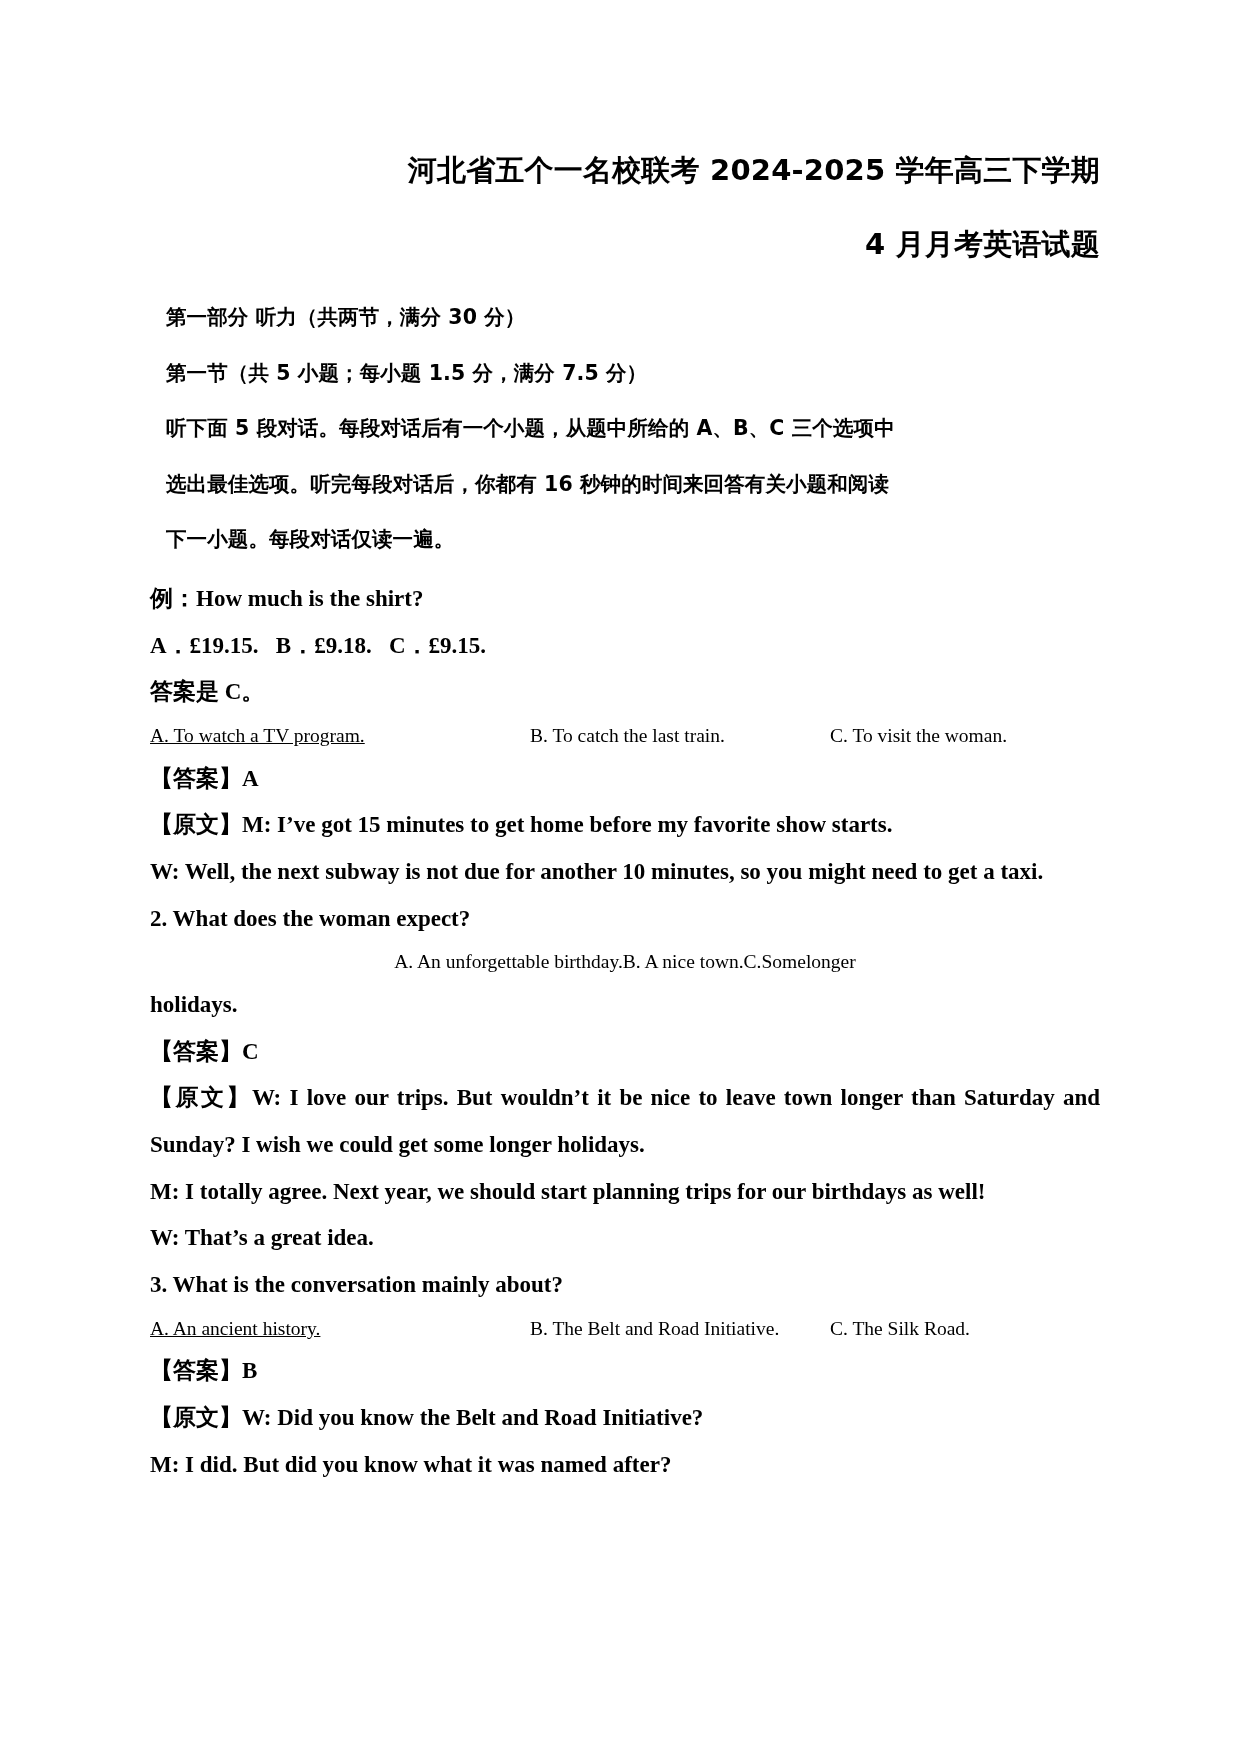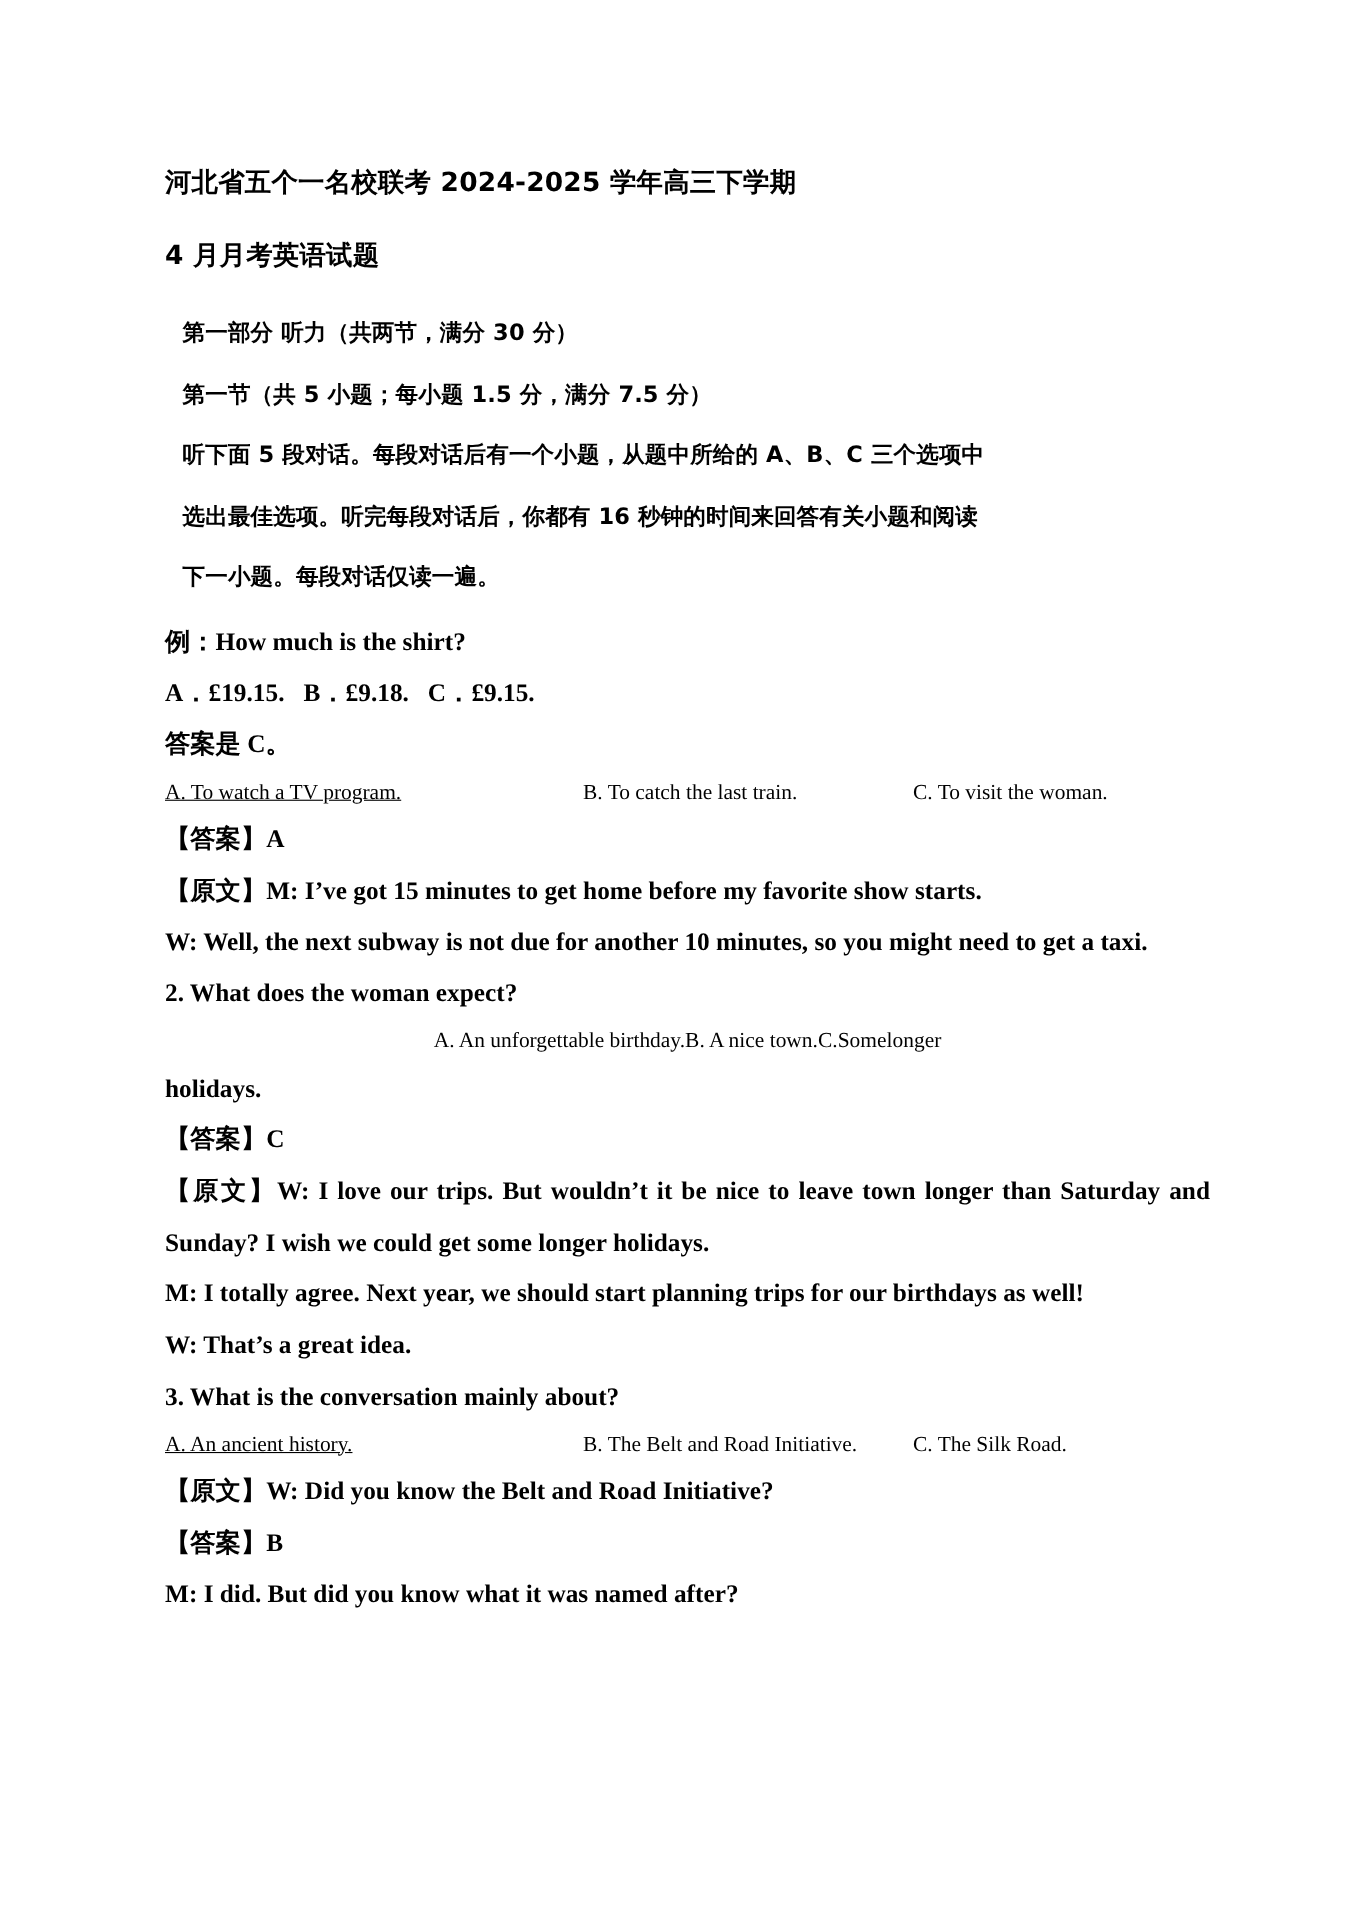--- a/index.html
+++ b/index.html
@@ -20,23 +20,23 @@
     height: 1754px;
     box-sizing: border-box;
     padding: 148px 140px 60px 150px;
     background: #ffffff;
   }
 
   
   .doc-title {
     font-family: "DejaVu Sans", "Liberation Sans", sans-serif;
     font-weight: bold;
-    font-size: 24px;
+    font-size: 29px;
     line-height: 1.52;
-    text-align: left;
+    text-align: right;
     letter-spacing: 0.2px;
     margin: 0;
     padding: 0;
   }
   .doc-title.line1 { margin-bottom: 30px; }
   .doc-title.line2 { margin-bottom: 32px; }
 
   
   .bold-cjk {
     font-family: "DejaVu Sans", "Liberation Sans", sans-serif;
@@ -126,17 +126,17 @@
   <p class="line justified"><span class="tag">【原文】</span><span>W: I love our trips. But wouldn’t it be nice to leave town longer than Saturday and Sunday? I wish we could get some longer holidays.</span></p>
   <p class="line">M: I totally agree. Next year, we should start planning trips for our birthdays as well!</p>
   <p class="line">W: That’s a great idea.</p>
 
   <p class="line">3. What is the conversation mainly about?</p>
   <div class="opts-3">
     <span class="a">A. An ancient history.</span>
     <span class="b">B. The Belt and Road Initiative.</span>
     <span class="c">C. The Silk Road.</span>
   </div>
+  <p class="line"><span class="tag">【答案】</span><span>B</span></p>
   <p class="line"><span class="tag">【原文】</span><span>W: Did you know the Belt and Road Initiative?</span></p>
-  <p class="line"><span class="tag">【答案】</span><span>B</span></p>
   <p class="line">M: I did. But did you know what it was named after?</p>
 
 </div>
 
 </body></html>

